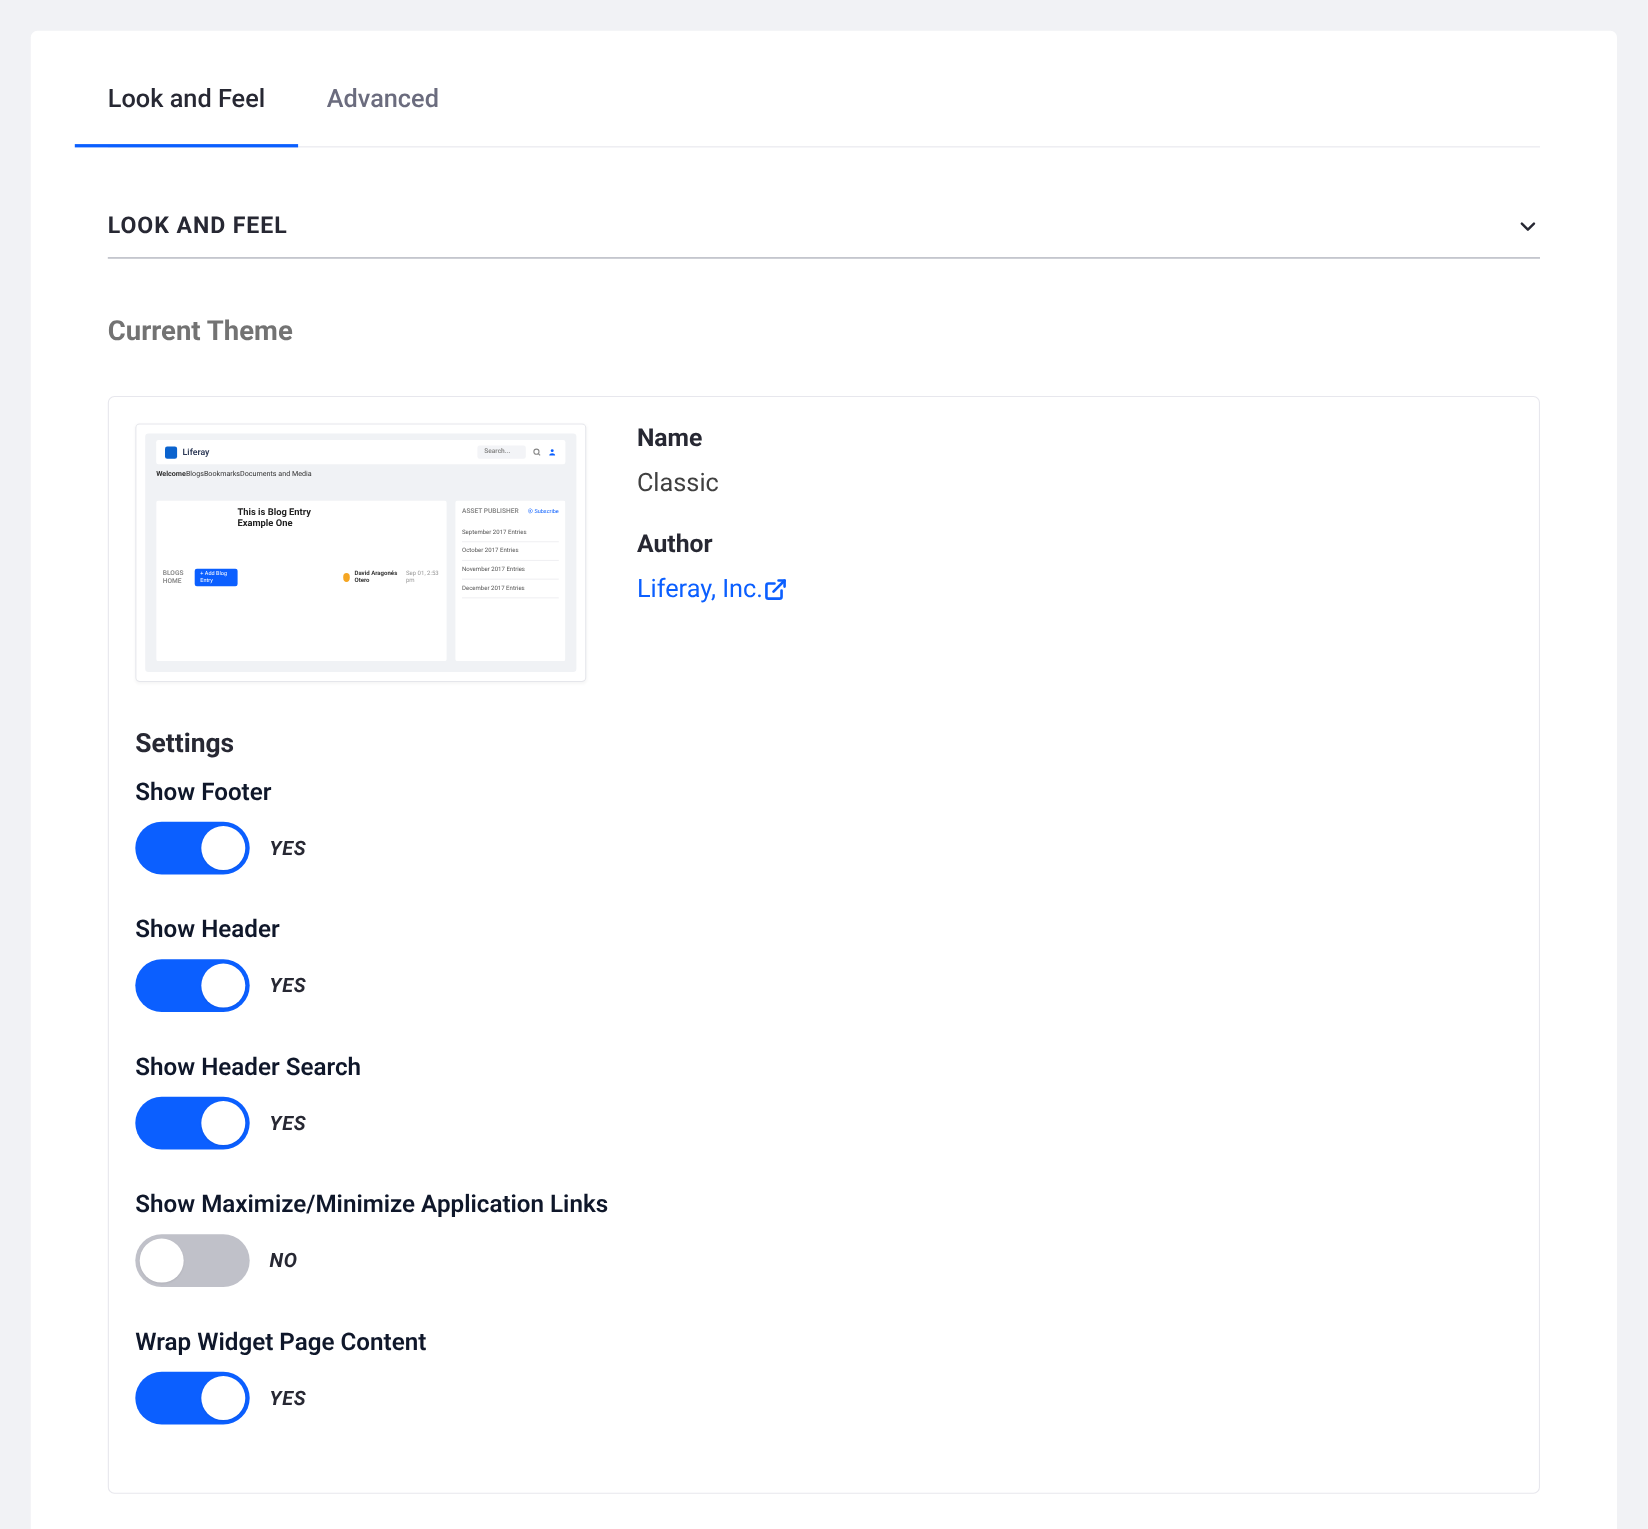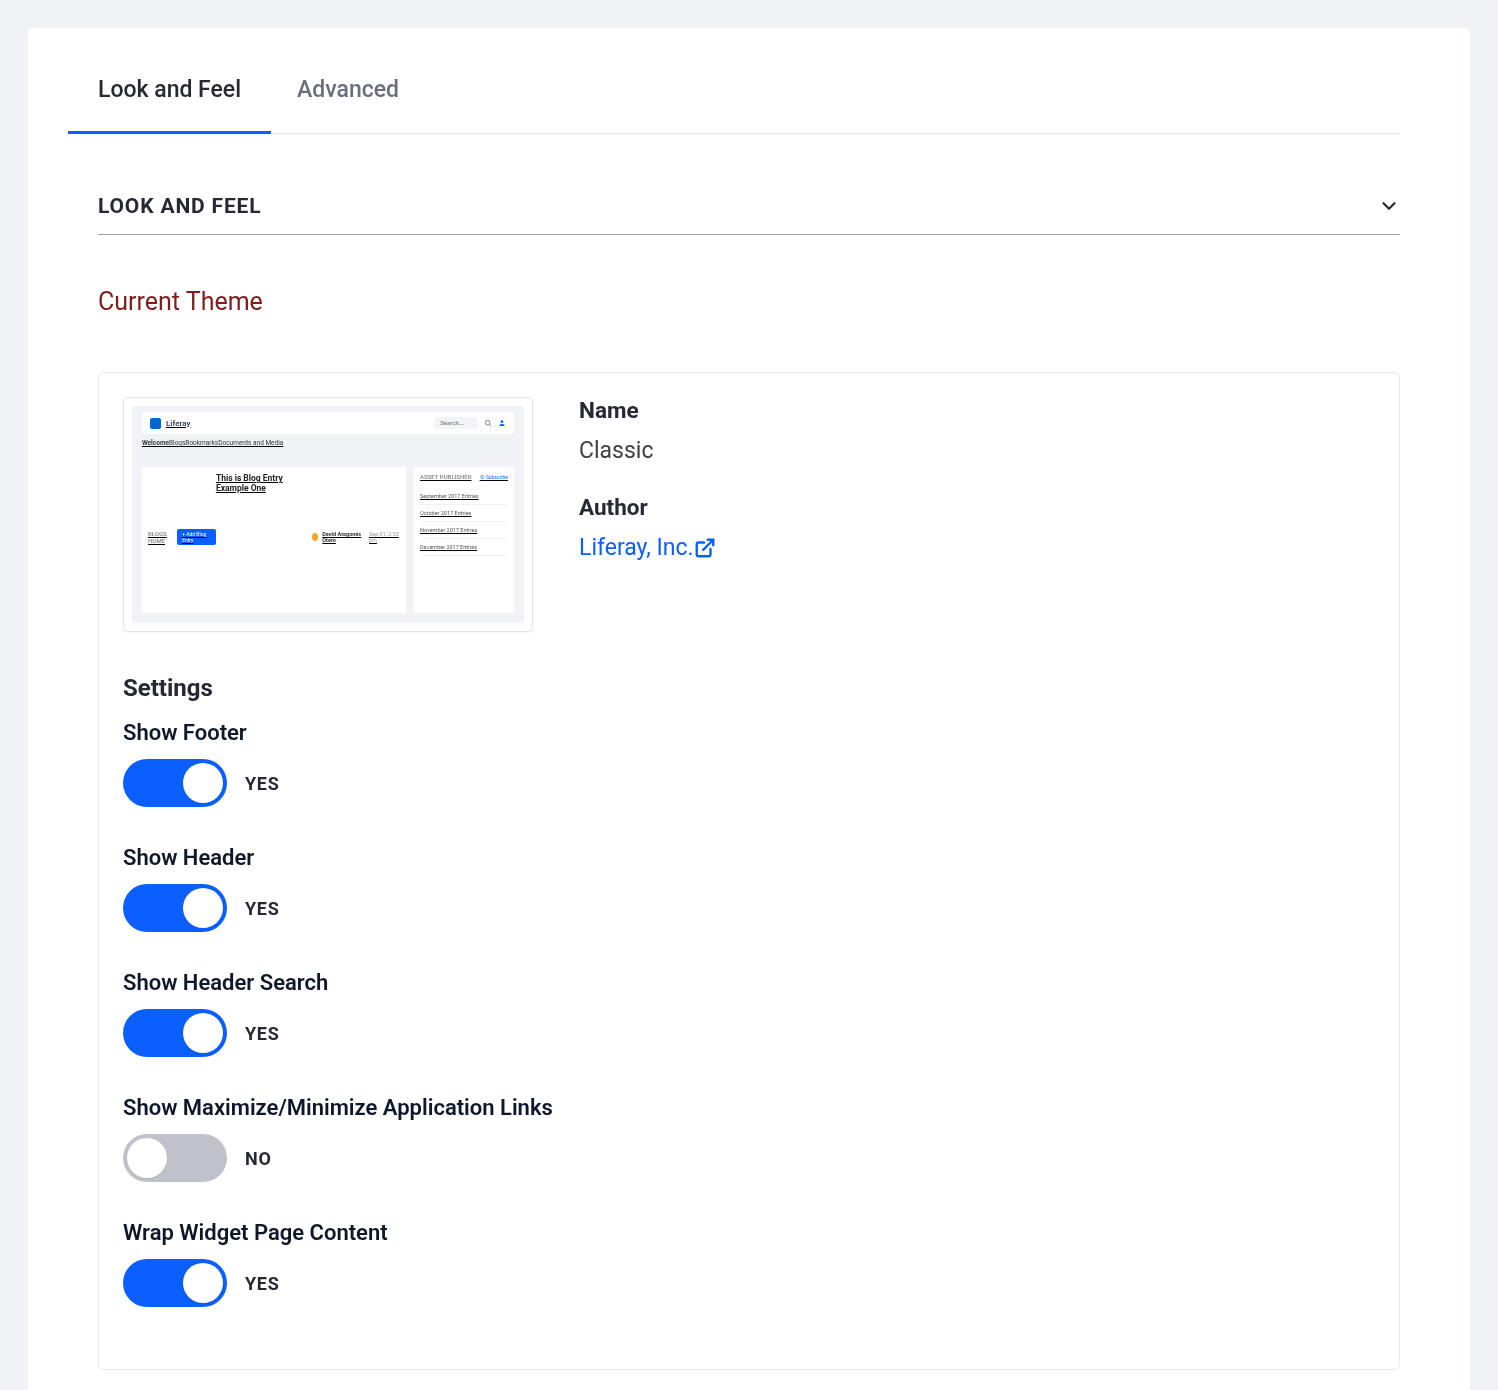--- a/index.html
+++ b/index.html
@@ -62,44 +62,43 @@
     }
     .chevron-down {
       width: 22px;
       height: 22px;
       color: #272833;
       cursor: pointer;
     }
     
     .subheading {
       font-size: 25px;
-      font-weight: 400;
-      color: #7f1d1d;
-      margin-bottom: 56px;
+      font-weight: 700;
+      color: #737373;
+      margin-bottom: 44px;
     }
     .theme-panel {
       border: 1px solid #e7e7ed;
       border-radius: 6px;
       padding: 24px;
     }
     .theme-top {
       display: flex;
       gap: 46px;
       margin-bottom: 42px;
     }
     
     .thumb-frame {
       width: 410px;
       height: 235px;
       border: 1px solid #e5e6eb;
       border-radius: 4px;
       padding: 8px;
       cursor: pointer;
       box-shadow: 0 1px 3px rgba(0,0,0,0.04);
-      text-decoration: underline;
     }
     .thumb-inner {
       background: #f0f2f5;
       width: 100%;
       height: 100%;
       border-radius: 3px;
       display: flex;
       flex-direction: column;
     }
     .thumb-header {
@@ -305,20 +304,21 @@
       left: 60px;
     }
     .toggle.off .toggle-knob {
       left: 4px;
     }
     .toggle-text {
       font-size: 18px;
       font-weight: 700;
       letter-spacing: 0.04em;
       color: #272833;
+      font-style: italic;
     }
   </style>
 </head>
 <body>
 
 <div class="card">
 
   <div class="tabs">
     <div class="tab active">Look and Feel</div>
     <div class="tab">Advanced</div>

